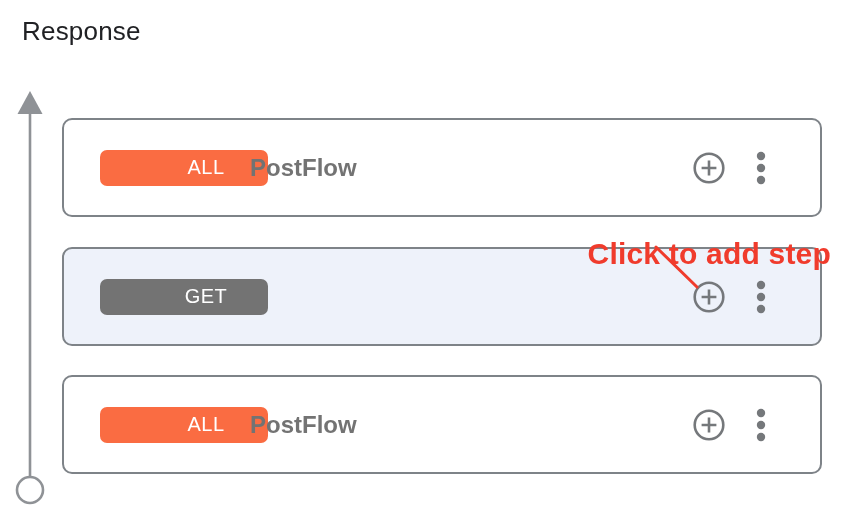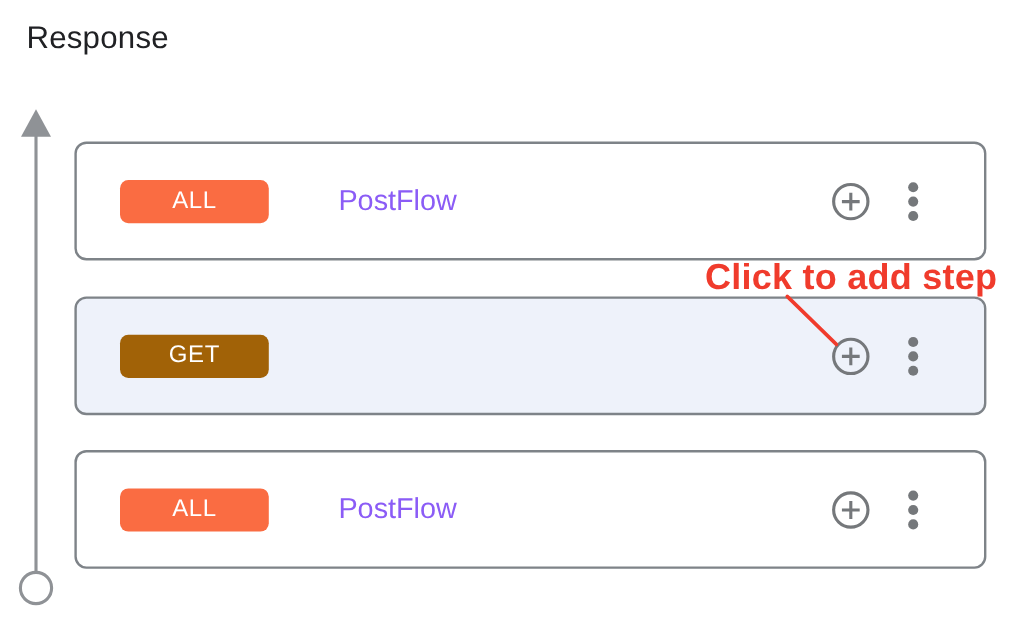--- a/index.html
+++ b/index.html
@@ -15,25 +15,25 @@
   .card{
     position:absolute;left:62px;width:760px;height:99px;background:#ffffff;
     border:2px solid #7E8388;border-radius:10px;box-sizing:border-box;z-index:2;
   }
   .card-postflow{top:118px;}
   .card-viewxml{top:247px;}
   .card-preflow{top:375px;}
   .badge{
     position:absolute;left:36px;top:50%;transform:translateY(-50%);
     width:124px;height:36px;border-radius:7px;color:#ffffff;font-size:20px;
-    display:flex;align-items:center;justify-content:center;letter-spacing:0.5px;
+    display:flex;align-items:center;justify-content:center;letter-spacing:0.5px;padding-left:44px;
   }
   .flow-name{
     position:absolute;left:186px;top:50%;transform:translateY(-50%);
-    font-size:24px;font-weight:400;color:#8b5cf6;white-space:nowrap;margin-left:32px;
+    font-size:24px;font-weight:700;color:#737373;white-space:nowrap;
   }
   .icon-btn{
     position:absolute;top:50%;transform:translateY(-50%);
     background:none;border:none;padding:0;margin:0;cursor:pointer;
     width:36px;height:44px;display:flex;align-items:center;justify-content:center;
   }
   .add-btn{left:689px;margin-left:-62px;}
   .menu-btn{left:741px;margin-left:-62px;}
   .annotation{
     position:absolute;right:13px;top:215px;font-size:30px;font-weight:700;
@@ -66,21 +66,21 @@
     <button class="icon-btn menu-btn">
       <svg width="12" height="38" viewBox="0 0 12 38">
         <circle cx="6" cy="7" r="4.2" fill="#75787B"></circle>
         <circle cx="6" cy="19" r="4.2" fill="#75787B"></circle>
         <circle cx="6" cy="31" r="4.2" fill="#75787B"></circle>
       </svg>
     </button>
   </div>
 
   <div class="card card-viewxml" style="background: rgb(238, 242, 250);">
-    <span class="badge" style="background: #a16207;">GET</span>
+    <span class="badge" style="background: #737373;">GET</span>
     <button class="icon-btn add-btn">
       <svg width="34" height="34" viewBox="0 0 34 34">
         <circle cx="17" cy="17" r="14.3" fill="none" stroke="#75787B" stroke-width="2.6"></circle>
         <path d="M17 9.6 V24.4 M9.6 17 H24.4" stroke="#75787B" stroke-width="2.6" fill="none"></path>
       </svg>
     </button>
     <button class="icon-btn menu-btn">
       <svg width="12" height="38" viewBox="0 0 12 38">
         <circle cx="6" cy="7" r="4.2" fill="#75787B"></circle>
         <circle cx="6" cy="19" r="4.2" fill="#75787B"></circle>
@@ -100,18 +100,18 @@
     </button>
     <button class="icon-btn menu-btn">
       <svg width="12" height="38" viewBox="0 0 12 38">
         <circle cx="6" cy="7" r="4.2" fill="#75787B"></circle>
         <circle cx="6" cy="19" r="4.2" fill="#75787B"></circle>
         <circle cx="6" cy="31" r="4.2" fill="#75787B"></circle>
       </svg>
     </button>
   </div>
 
-  <div class="annotation" style="color: rgb(240, 59, 44);">Click to add step</div>
+  <div class="annotation" style="color: rgb(240, 59, 44); margin-top: 22px;">Click to add step</div>
   <svg class="pointer-svg" width="844" height="514" viewBox="0 0 844 514">
     <line x1="656" y1="247" x2="697" y2="287" stroke="#F03B2C" stroke-width="3" stroke-linecap="round"></line>
   </svg>
 
 </div>
 
 </body></html>

